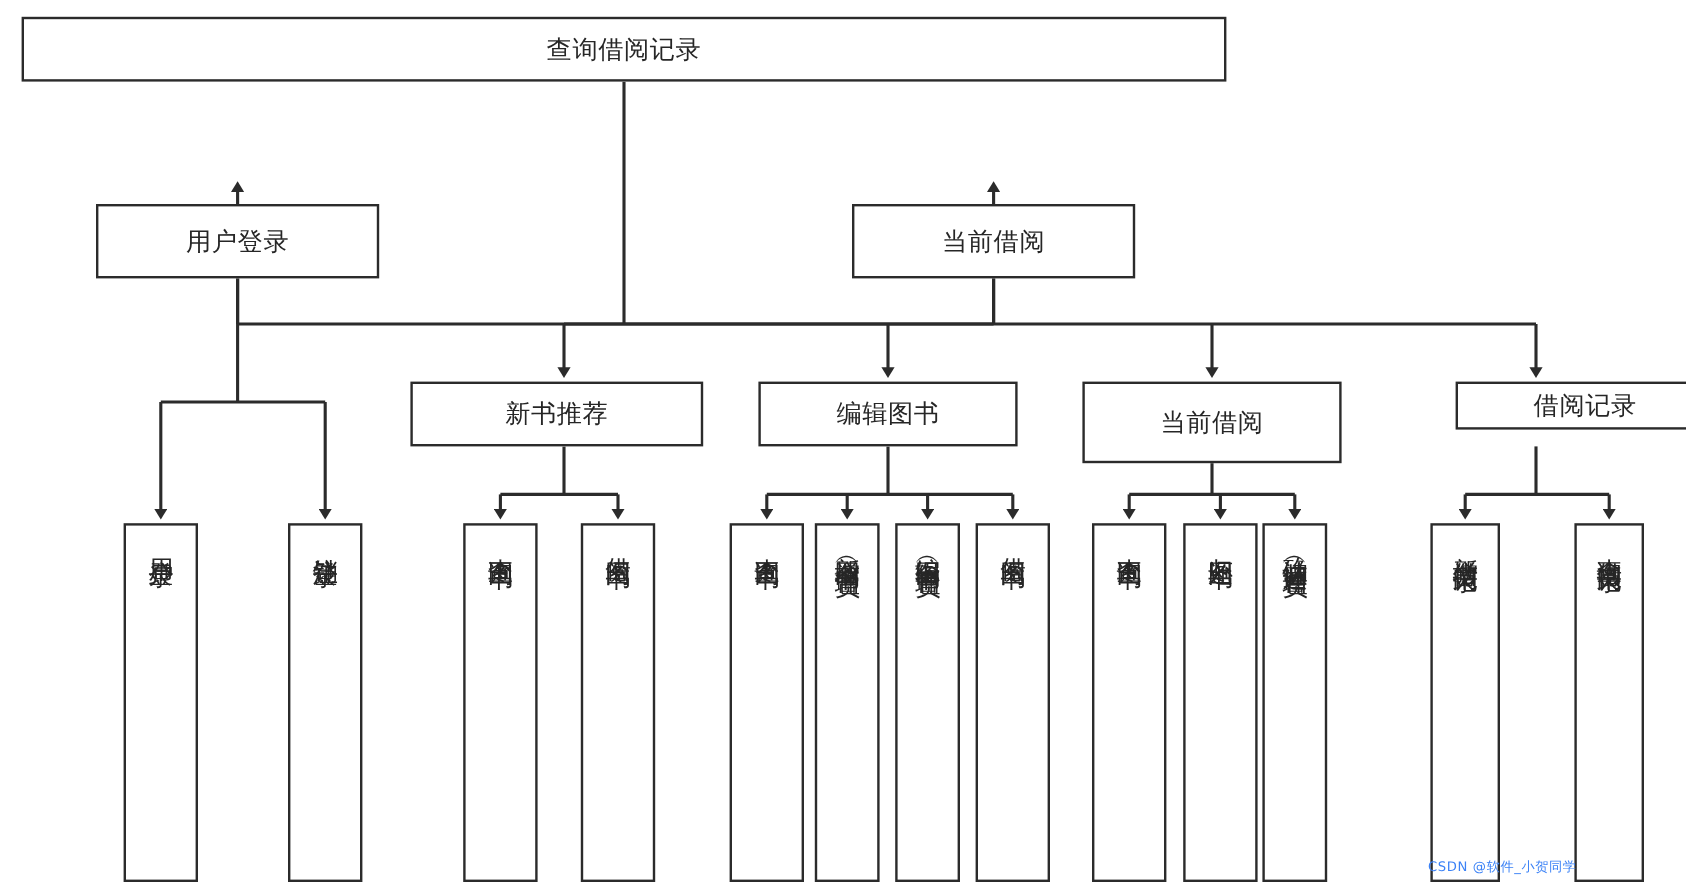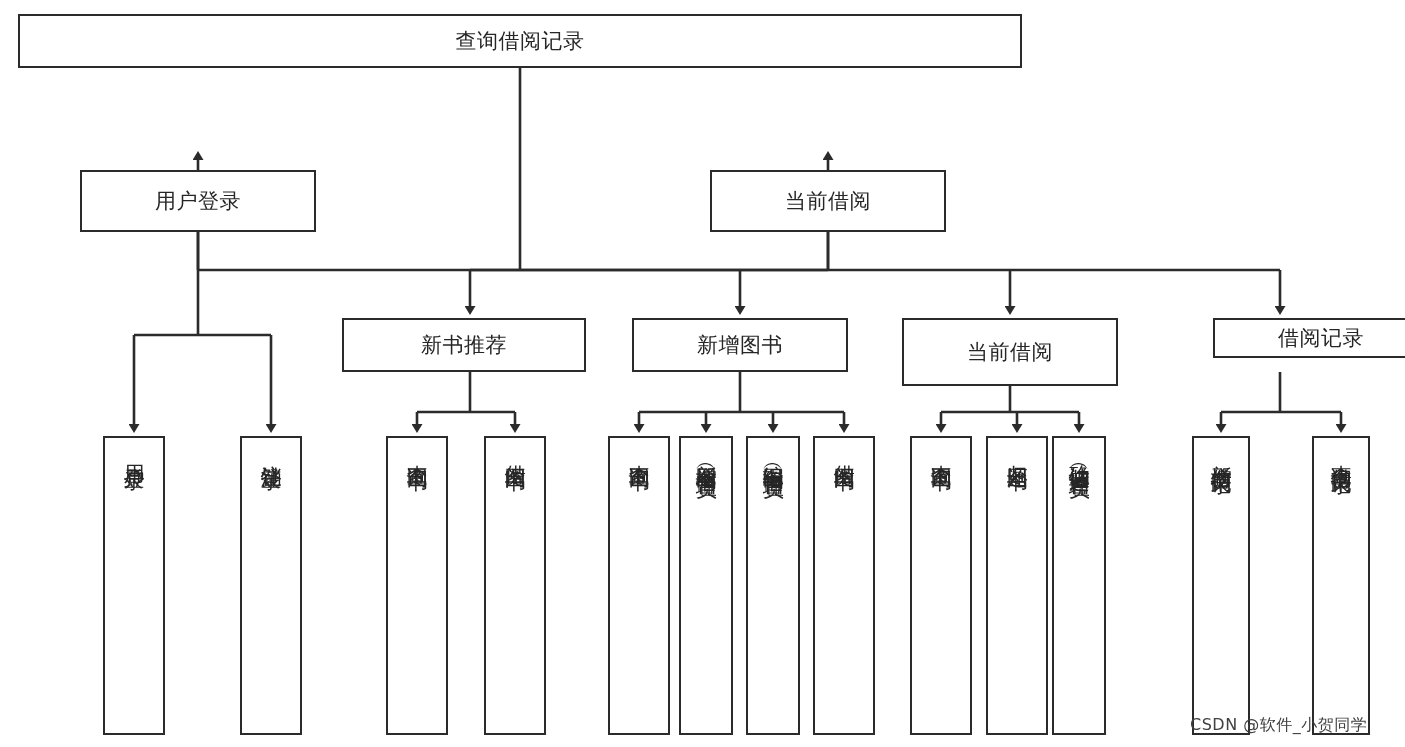--- a/index.html
+++ b/index.html
@@ -52,22 +52,22 @@
   .node.vertical .node-label {
     writing-mode: vertical-rl;
     text-orientation: upright;
     font-size: 21px;
     line-height: 1.16;
     letter-spacing: 2px;
     white-space: nowrap;
   }
   .watermark {
     position: absolute;
-    font-size: 16px;
-    color: #404040;
+    font-size: 11px;
+    color: #3b82f6;
     letter-spacing: 0.5px;
     white-space: nowrap;
     user-select: none;
   }
 </style>
 </head>
 <body>
 
 <div id="canvas">
 
@@ -121,21 +121,21 @@
       <div class="node horizontal" style="left: 80px; top: 170px; width: 236px; height: 62px;">
         <span class="node-label">用户登录</span>
       </div>
       <div class="node horizontal" style="left: 710px; top: 170px; width: 236px; height: 62px;">
         <span class="node-label">当前借阅</span>
       </div>
       <div class="node horizontal" style="left: 342px; top: 318px; width: 244px; height: 54px;">
         <span class="node-label">新书推荐</span>
       </div>
       <div class="node horizontal" style="left: 632px; top: 318px; width: 216px; height: 54px;">
-        <span class="node-label">新增图书</span>
+        <span class="node-label">编辑图书</span>
       </div>
       <div class="node horizontal" style="left: 902px; top: 318px; width: 216px; height: 68px;">
         <span class="node-label">当前借阅</span>
       </div>
       <div class="node horizontal" style="left: 1172px; top: 318px; width: 216px; height: 40px; margin-left: 41px;">
         <span class="node-label">借阅记录</span>
       </div>
       <div class="node vertical" style="left: 103px; top: 436px; width: 62px; height: 299px;">
         <span class="node-label">用户登录</span>
       </div>

